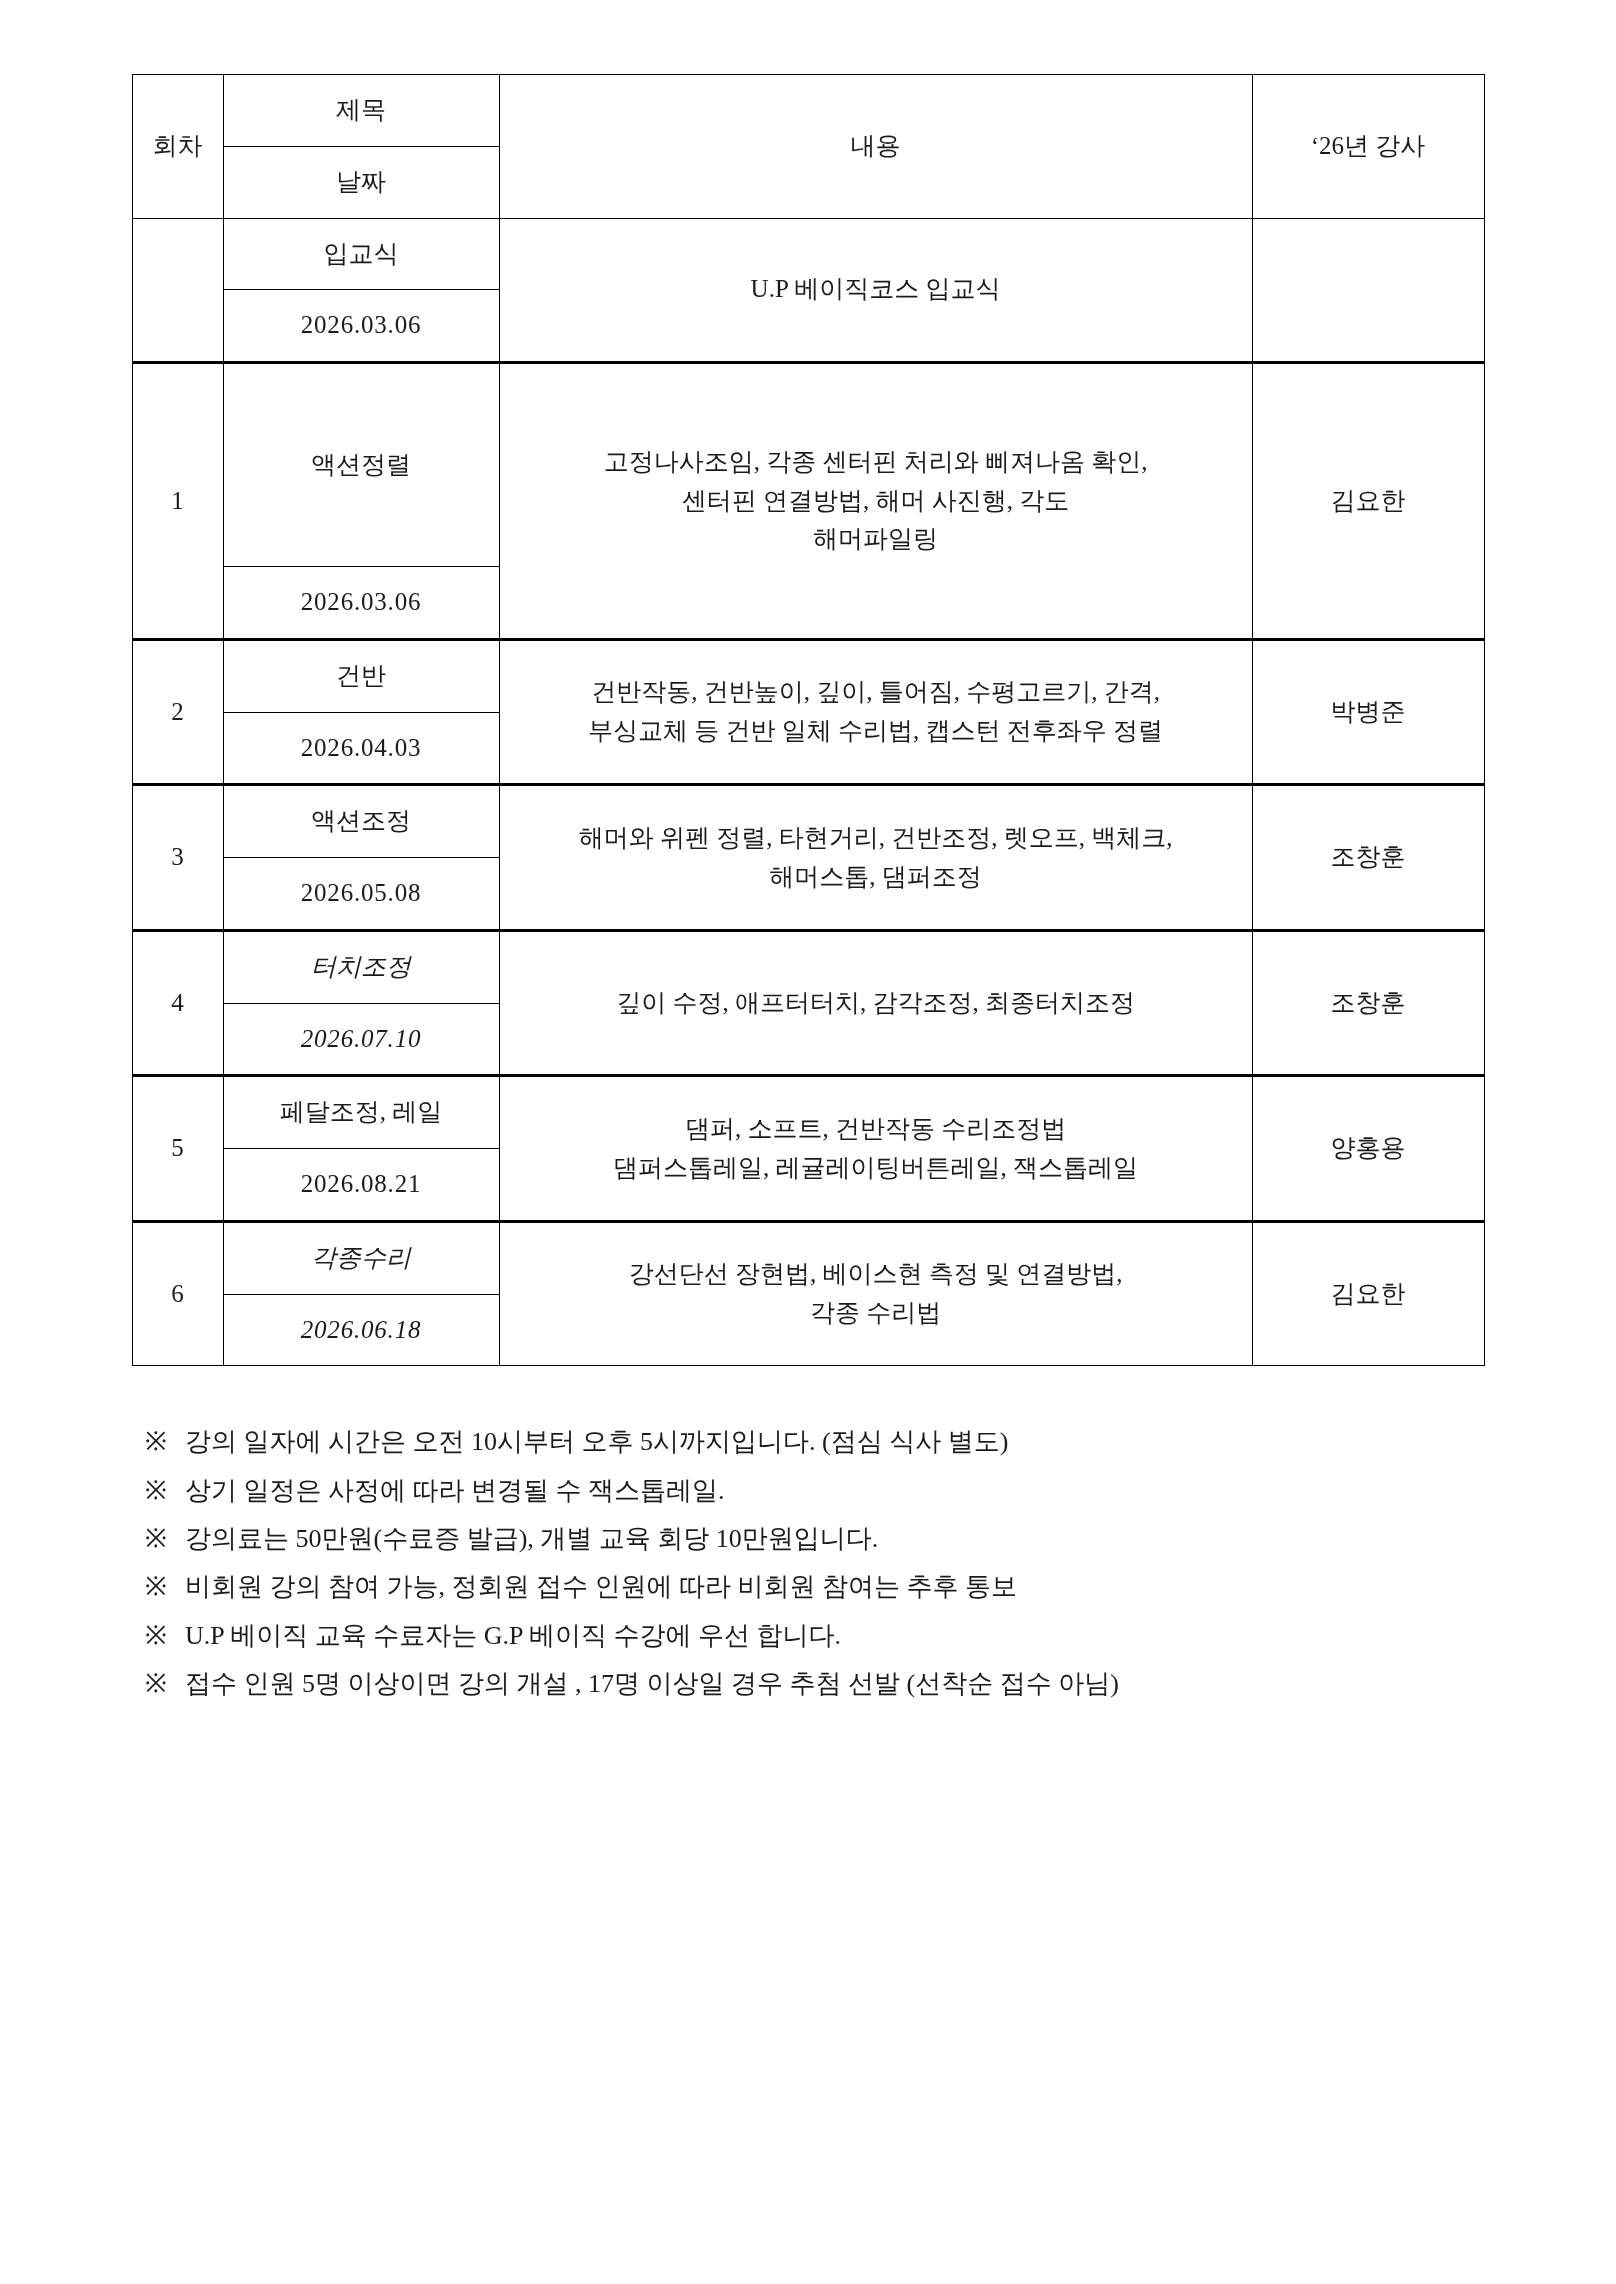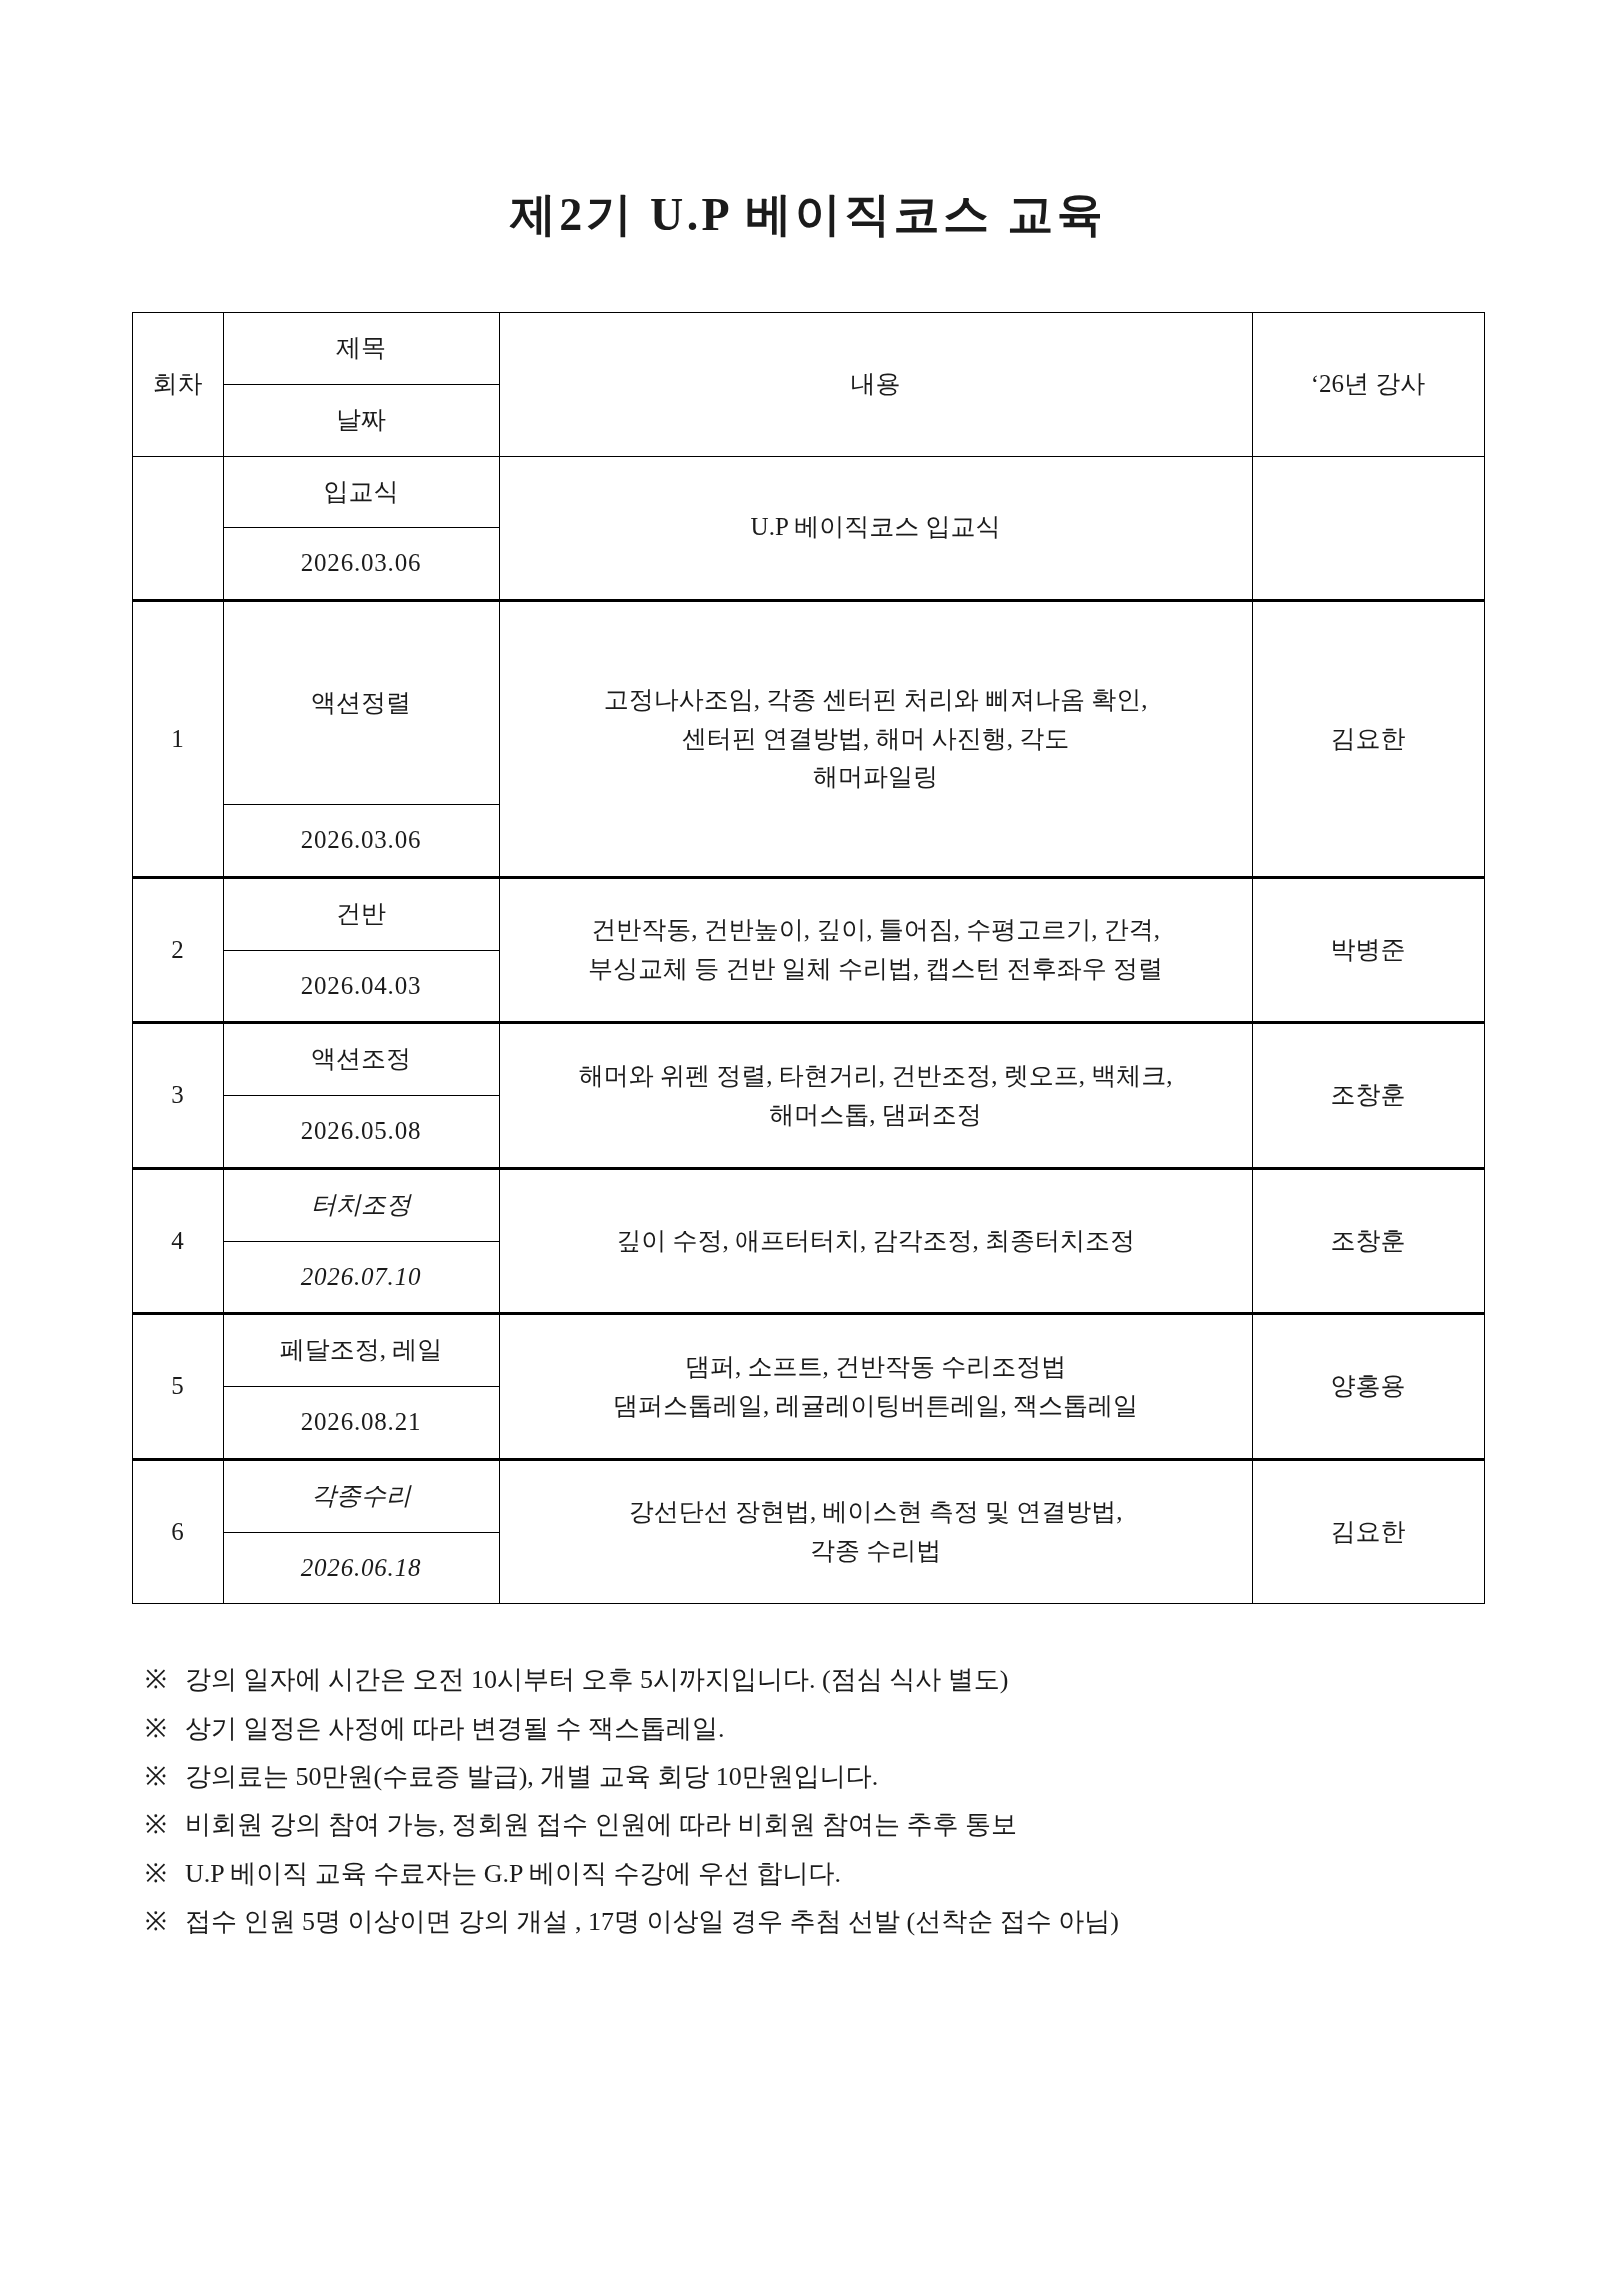--- a/index.html
+++ b/index.html
@@ -57,21 +57,20 @@
   }
   .note-line { display: flex; }
   .note-marker { flex: 0 0 40px; width: 40px; }
   .note-text { flex: 1; }
 </style>
 </head>
 <body>
 
 <div class="page">
 
-  <h1 class="title">제2기  U.P  베이직코스  교육</h1>
 
   <table class="schedule">
     <colgroup>
       <col style="width:91px">
       <col style="width:276px">
       <col style="width:753px">
       <col style="width:232px">
     </colgroup>
     <tbody>
 

